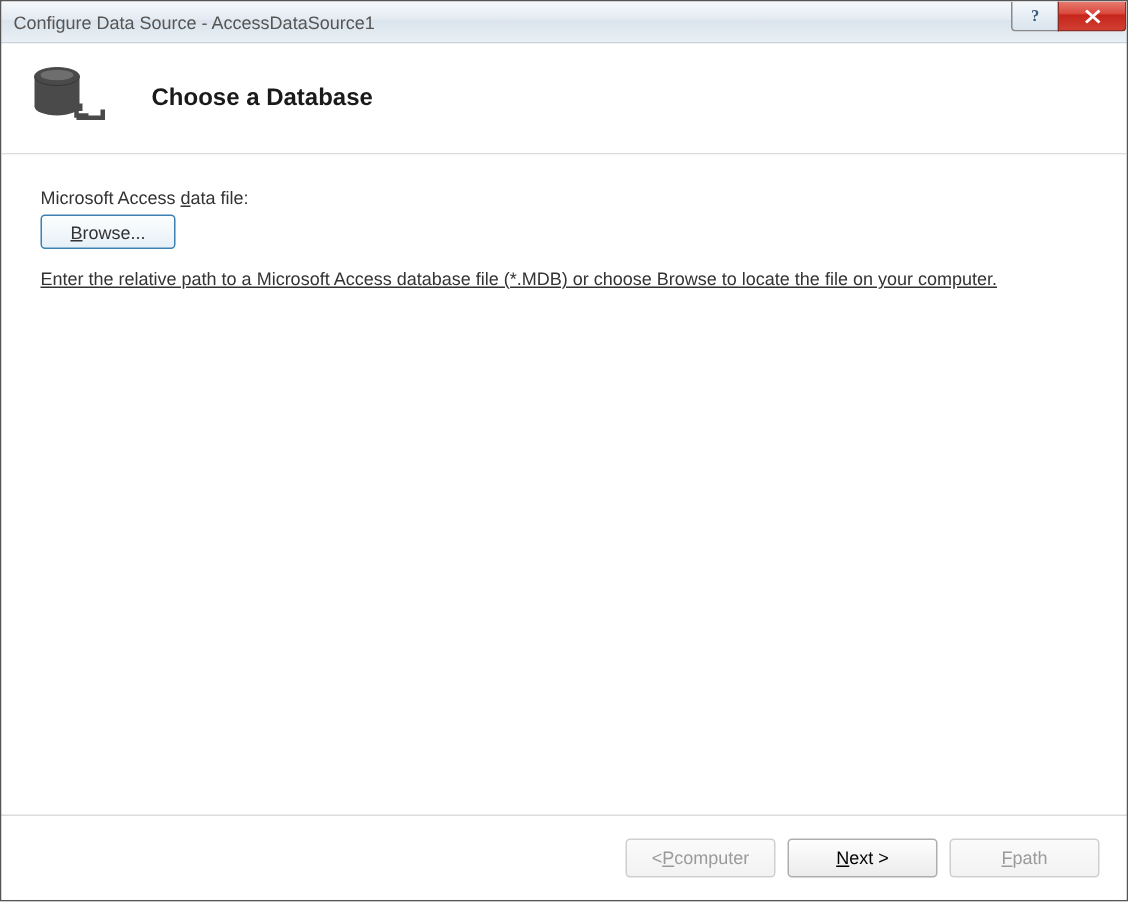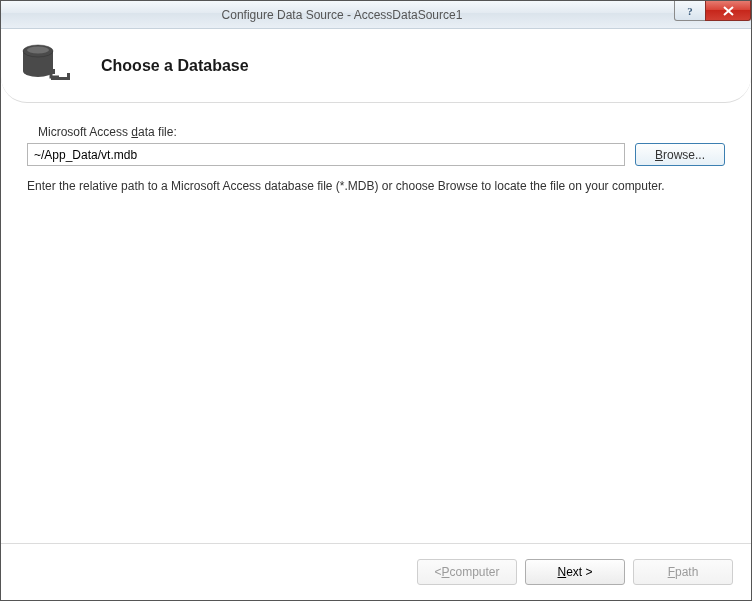--- a/index.html
+++ b/index.html
@@ -16,21 +16,20 @@
     display: flex; flex-direction: column;
     background: #fff;
     box-shadow: 0 0 8px rgba(0,0,0,0.25);
   }
   .titlebar {
     height: 28px;
     background: linear-gradient(to bottom, #f5f9fc 0%, #e3eaf1 45%, #dbe4ec 46%, #e9eff5 100%);
     border-bottom: 1px solid #c7d2dc;
     display: flex; align-items: center;
     padding-left: 8px;
-    text-align: center;
   }
   .titlebar .title {
     flex: 1;
     color: #555;
     font-size: 12px;
   }
   .titlebar .win-controls {
     display: flex; height: 100%;
     align-items: flex-start;
   }
@@ -59,38 +58,36 @@
     text-shadow: 0 0 2px rgba(0,0,0,0.5);
   }
 
   .header-strip {
     height: 74px;
     background: #fff;
     border-bottom: 1px solid #dcdcdc;
     display: flex; align-items: center;
     padding: 0 20px;
     gap: 30px;
-    border-radius: 26px;
   }
   .page-title {
     font-size: 16px;
     font-weight: bold;
     color: #1a1a1a;
   }
 
   .body {
     flex: 1;
     padding: 22px 26px 10px 26px;
     background: #fff;
     color: #333;
   }
   .field-label {
     font-size: 12px;
     margin-bottom: 4px;
-    margin-left: 11px;
   }
   .field-label .ul { text-decoration: underline; }
   .input-row {
     display: flex; gap: 10px; align-items: stretch;
     margin-bottom: 12px;
   }
   .text-input {
     flex: 1;
     height: 23px;
     border: 1px solid #b6b6b6;
@@ -107,20 +104,21 @@
     font-size: 12px;
     display: flex; align-items: center; justify-content: center;
     cursor: default;
   }
   .browse-btn .ul { text-decoration: underline; }
   .help-text {
     font-size: 12px;
     color: #333;
     line-height: 1.35;
     max-width: 640px;
+    text-decoration: underline;
   }
 
   .separator {
     height: 1px;
     background: #dcdcdc;
     margin: 0;
   }
   .footer {
     height: 56px;
     display: flex; align-items: center; justify-content: flex-end;
@@ -173,21 +171,20 @@
       <rect x="26" y="26" width="8" height="5" fill="#4a4a4a"></rect>
     </svg>
     <div class="page-title">Choose a Database</div>
   </div>
 
   <div class="body">
     <div class="field-label">
       <span>Microsoft Access </span><span class="ul">d</span><span>ata file:</span>
     </div>
     <div class="input-row">
-      <input type="text" class="text-input" value="~/App_Data/vt.mdb" style="">
       <div class="browse-btn">
         <span class="ul">B</span>
           <span>rowse...</span>
       </div>
     </div>
     <div class="help-text">Enter the relative path to a Microsoft Access database file (*.MDB) or choose Browse to locate the file on your computer.</div>
   </div>
 
   <div class="separator"></div>
 

